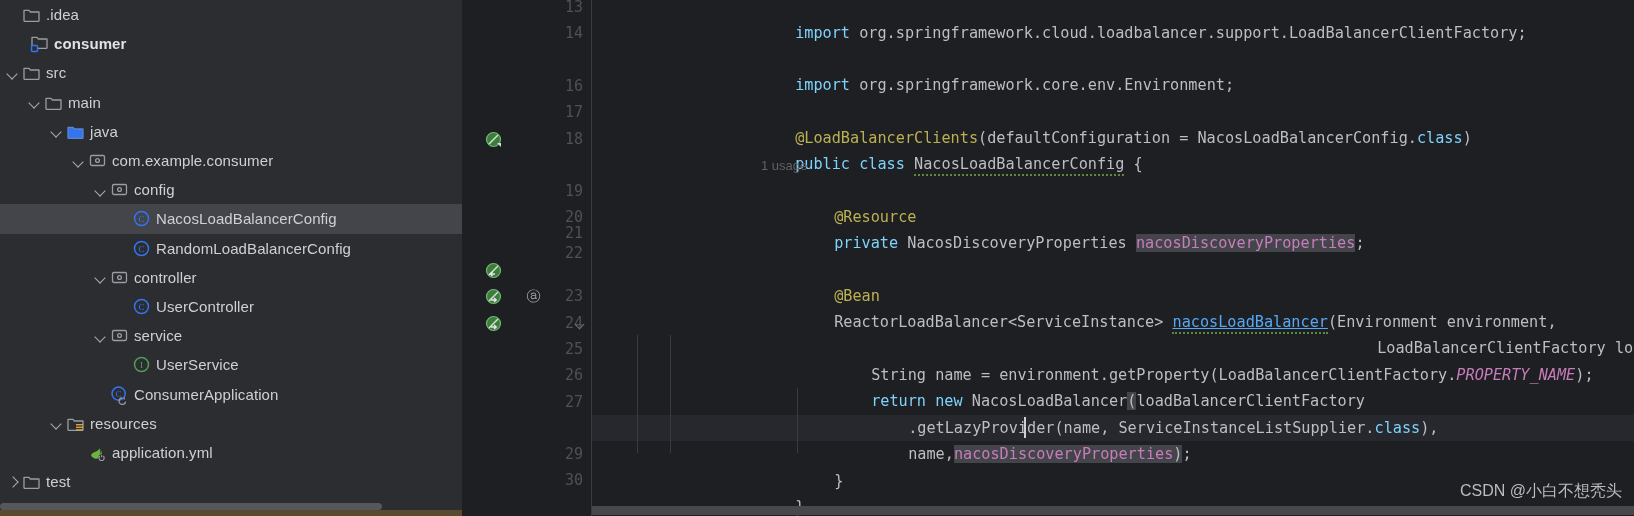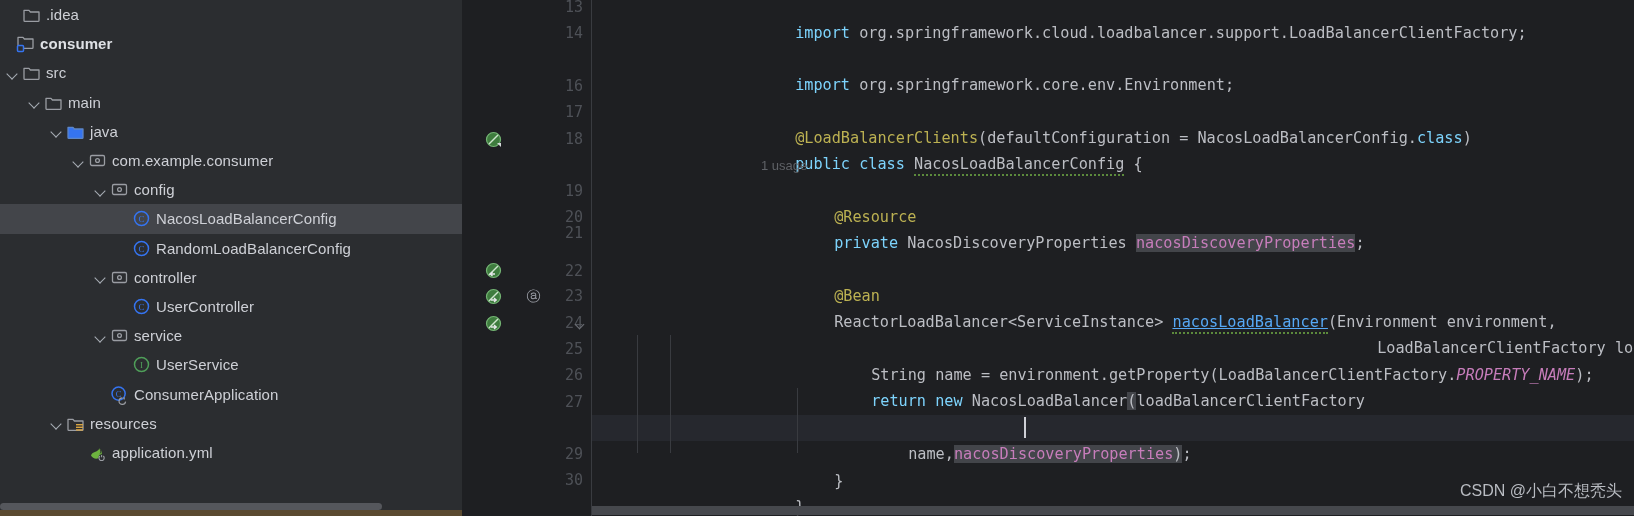--- a/index.html
+++ b/index.html
@@ -173,21 +173,21 @@
     <div class="tree" id="tree">
         <div class="row" style="padding-left: 6px;">
           <span class="twisty"></span>
           <span class="ico">
             <svg width="19" height="19" viewBox="0 0 19 19">
               <path d="M2 5.4h5l1.4 1.6H17v8.4a.9.9 0 0 1-.9.9H2.9a.9.9 0 0 1-.9-.9z" fill="none" stroke="#9a9da3" stroke-width="1.3" stroke-linejoin="round"></path>
             </svg>
           </span>
           <span class="lbl">.idea</span>
         </div>
-        <div class="row" style="padding-left: 0;">
+        <div class="row" style="padding-left: 14px;">
           <span class="twisty"></span>
           <span class="ico">
             <svg width="19" height="19" viewBox="0 0 19 19">
               <path d="M2 3.4h5l1.4 1.6H17v8.4a.9.9 0 0 1-.9.9H2.9a.9.9 0 0 1-.9-.9z" fill="none" stroke="#9a9da3" stroke-width="1.3" stroke-linejoin="round"></path>
               <rect x="1.5" y="11.5" width="6" height="6" rx="1" fill="#2b2d30" stroke="#3574f0" stroke-width="1.5"></rect>
             </svg>
           </span>
           <span class="lbl bold">consumer</span>
         </div>
         <div class="row" style="padding-left: 6px;">
@@ -325,20 +325,29 @@
           <span class="twisty"></span>
           <span class="ico">
             <svg width="19" height="19" viewBox="0 0 19 19">
               <path d="M3 12.5c1.6 3.4 6.4 4.2 9.2 1.7 2.5-2.2 2-6.3-.6-8.6-1.3 2.7-4.3 3-6.4 4.1-1.1.6-1.9 1.6-2.2 2.8z" fill="#6db33f"></path>
               <path d="M12 6.2c.9 1.2 1 3 .2 4.2" fill="none" stroke="#2b2d30" stroke-width="1"></path>
               <circle cx="13.6" cy="14.2" r="3" fill="#2b2d30"></circle>
               <path d="M13.6 11.9v2.3M11.9 13a2.6 2.6 0 1 0 3.4 0" fill="none" stroke="#9a9da3" stroke-width="1.1"></path>
             </svg>
           </span>
           <span class="lbl">application.yml</span>
+        </div>
+        <div class="row" style="padding-left: 6px;">
+          <span class="twisty right"></span>
+          <span class="ico">
+            <svg width="19" height="19" viewBox="0 0 19 19">
+              <path d="M2 5.4h5l1.4 1.6H17v8.4a.9.9 0 0 1-.9.9H2.9a.9.9 0 0 1-.9-.9z" fill="none" stroke="#9a9da3" stroke-width="1.3" stroke-linejoin="round"></path>
+            </svg>
+          </span>
+          <span class="lbl">test</span>
         </div>
       </div>
 
     <div class="side-scroll">
       <div class="thumb"></div>
     </div>
     <div class="side-bottom-strip"></div>
   </div>
 
   <div class="v-split">
@@ -356,21 +365,21 @@
         <div class="gmark" style="left: 23px; top: 130.5px;">
           <svg width="17" height="17" viewBox="0 0 17 17">
             <circle cx="8.5" cy="8.5" r="7" fill="#3e7c3e" stroke="#74b474" stroke-width="1.2"></circle>
             <path d="M4 13 L13 4" stroke="#cfe6cf" stroke-width="1.4"></path>
             <path d="M12 12 L16 12 L16 16 Z" fill="#d7dade"></path>
           </svg>
         </div>
         <div class="lnum" style="top: 178.1px;">19</div>
         <div class="lnum" style="top: 204.4px;">20</div>
         <div class="lnum" style="top: 220px;">21</div>
-        <div class="lnum" style="top: 258px;">22</div>
+        <div class="lnum" style="top: 240px;">22</div>
         <div class="gmark" style="left: 23px; top: 262px;">
           <svg width="17" height="17" viewBox="0 0 17 17">
             <circle cx="8.5" cy="8.5" r="7" fill="#3e7c3e" stroke="#74b474" stroke-width="1.2"></circle>
             <path d="M4 13 L13 4" stroke="#cfe6cf" stroke-width="1.4"></path>
             <path d="M10 12 H5.5 M7.5 10 L5.2 12 L7.5 14" stroke="#e6e8ea" stroke-width="1.3" fill="none"></path>
           </svg>
         </div>
         <div class="lnum" style="top: 283.3px;">23</div>
         <div class="gmark" style="left: 23px; top: 288.3px;">
           <svg width="17" height="17" viewBox="0 0 17 17">
@@ -443,20 +452,23 @@
       </div>
 
       <div class="ctext" style="top:336px;left:206px;">
         <span>String name = environment.getProperty(LoadBalancerClientFactory.</span><span class="static">PROPERTY_NAME</span><span>);</span>
       </div>
 
       <div class="ctext" style="top:362px;left:206px;">
         <span class="kw">return</span><span> </span><span class="kw">new</span><span> NacosLoadBalancer</span><span class="paren-hl">(</span><span>loadBalancerClientFactory</span>
       </div>
 
+      <div class="ctext" style="top:389px;left:243px;">
+        <span>.getLazyProvider(name, ServiceInstanceListSupplier.</span><span class="kw">class</span><span>),</span>
+      </div>
 
       <div class="ctext" style="top:415px;left:243px;">
         <span>name,</span><span class="field sel">nacosDiscoveryProperties</span><span class="paren-hl">)</span><span>;</span>
       </div>
 
       <div class="ctext" style="top:442px;left:169px;">
         <span>}</span>
       </div>
 
       <div class="ctext" style="top:468px;left:130px;">

